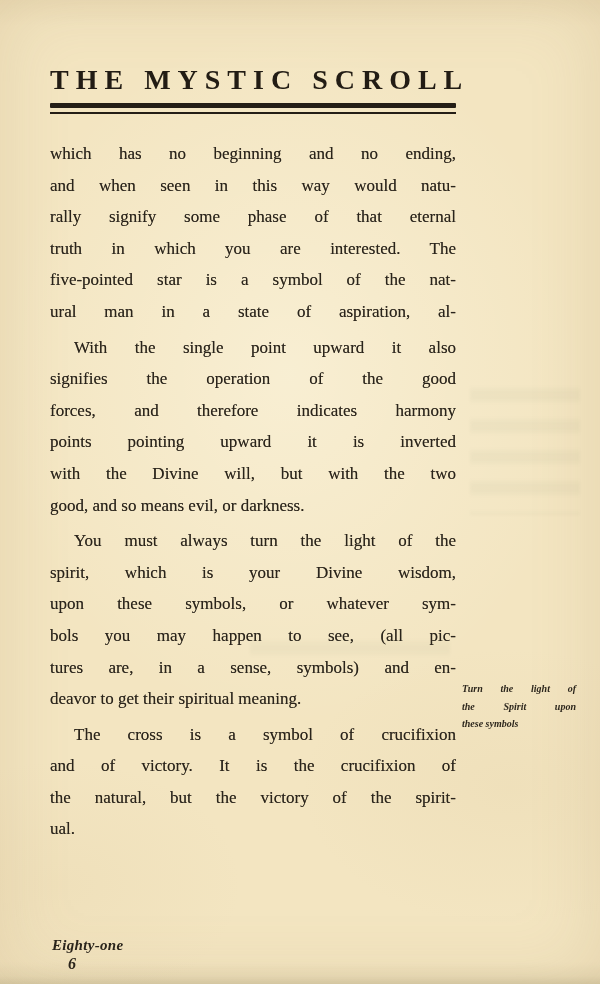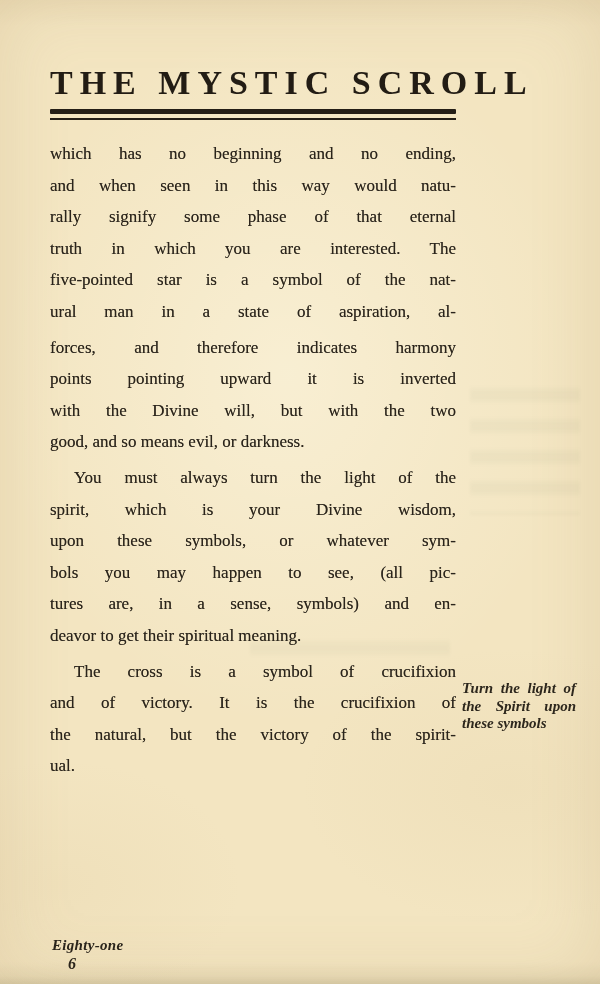--- a/index.html
+++ b/index.html
@@ -24,21 +24,21 @@
     color: #2a241b;
   }
   
   .header {
     position: absolute;
     left: 50px;
     top: 64px;
     width: 406px;
   }
   .title {
-    font-size: 34px;
+    font-size: 28px;
     font-weight: 700;
     letter-spacing: 7px;
     color: #221c14;
     text-align: justify;
     text-align-last: justify;
     white-space: nowrap;
     margin-right: -7px; 
   }
   .rule-thick {
     margin-top: 7px;
@@ -68,21 +68,21 @@
     text-align-last: justify;
   }
   .line.last { text-align-last: left; }
   .line.indent { text-indent: 24px; }
   
   .margin-note {
     position: absolute;
     left: 462px;
     top: 680px;
     width: 114px;
-    font-size: 15px;
+    font-size: 10px;
     font-style: italic;
     font-weight: 600;
     line-height: 17.5px;
     color: #2d271d;
   }
   .margin-note .note-line {
     text-align: justify;
     text-align-last: justify;
   }
   .margin-note .note-line.last { text-align-last: left; }
@@ -137,20 +137,22 @@
     <div class="paragraph">
       <div class="line">which has no beginning and no ending,</div>
       <div class="line">and when seen in this way would natu-</div>
       <div class="line">rally signify some phase of that eternal</div>
       <div class="line">truth in which you are interested. The</div>
       <div class="line">five-pointed star is a symbol of the nat-</div>
       <div class="line">ural man in a state of aspiration, al-</div>
     </div>
 
     <div class="paragraph">
+      <div class="line indent">With the single point upward it also</div>
+      <div class="line">signifies the operation of the good</div>
       <div class="line">forces, and therefore indicates harmony</div>
       <div class="line">points pointing upward it is inverted</div>
       <div class="line">with the Divine will, but with the two</div>
       <div class="line last">good, and so means evil, or darkness.</div>
     </div>
 
     <div class="paragraph">
       <div class="line indent">You must always turn the light of the</div>
       <div class="line">spirit, which is your Divine wisdom,</div>
       <div class="line">upon these symbols, or whatever sym-</div>

